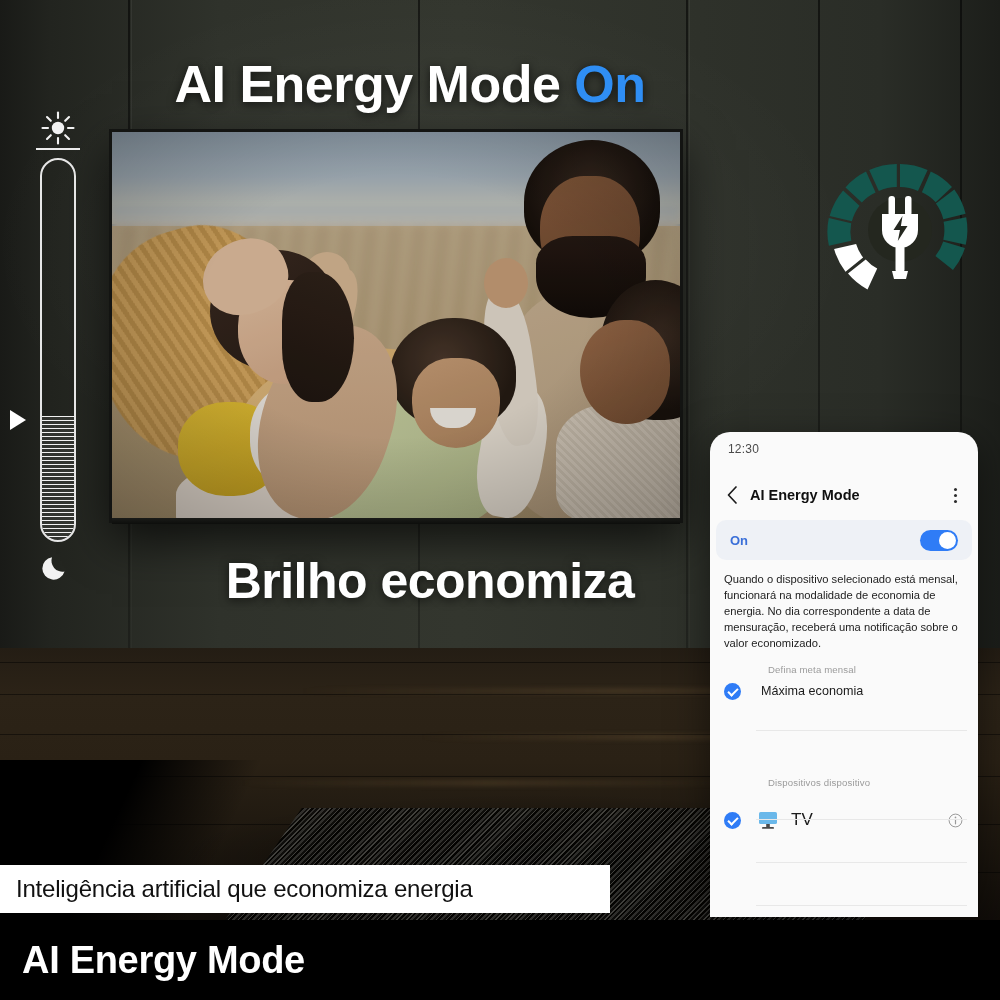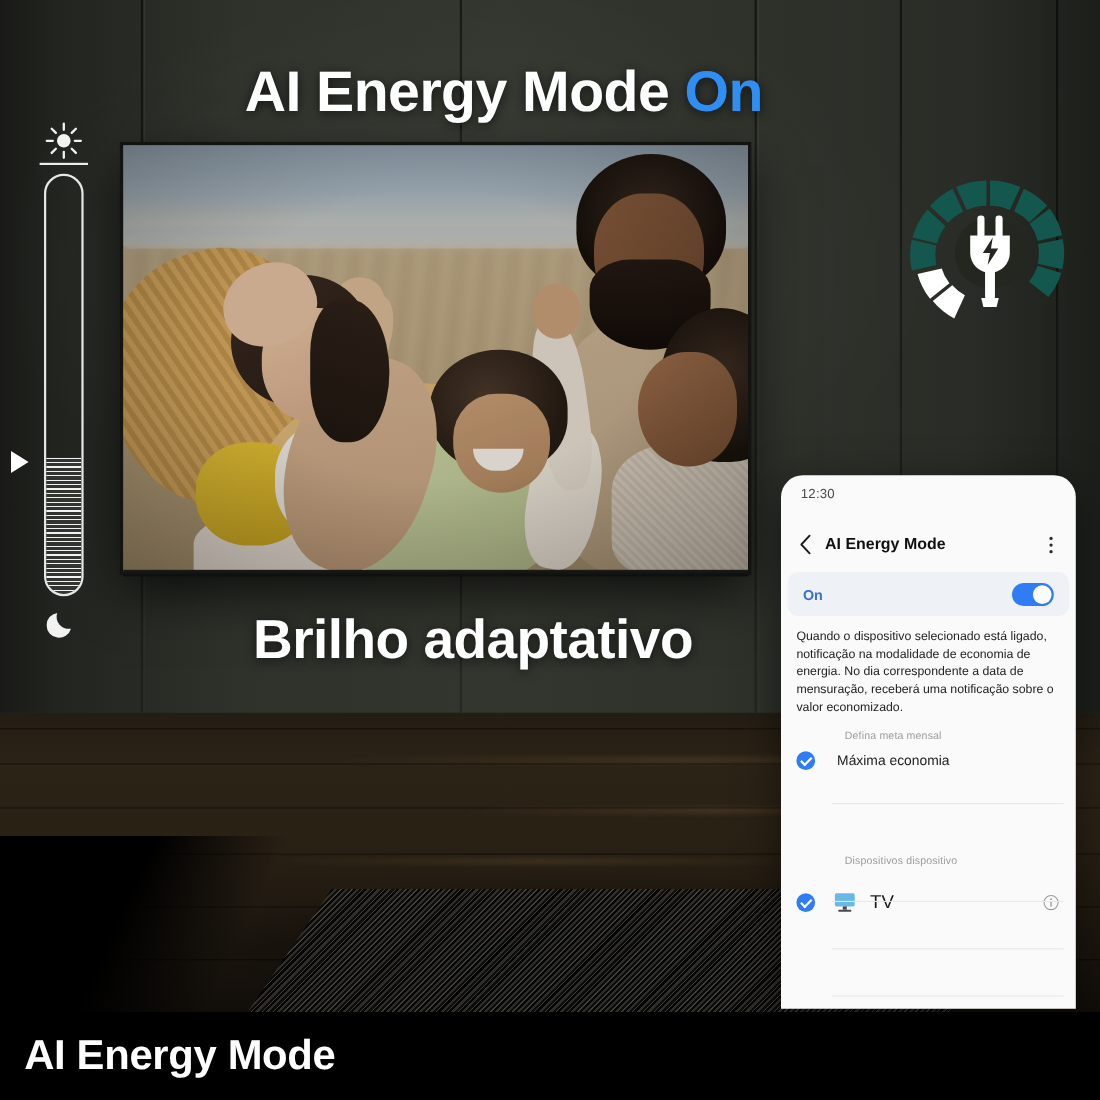--- a/index.html
+++ b/index.html
@@ -114,21 +114,21 @@
       background:linear-gradient(160deg,#9a6a48,#7c5234);}
   .g-body{left:444px;top:272px;width:150px;height:120px;border-radius:36% 30% 22% 26%;
       background:repeating-linear-gradient(45deg,#ded3c3 0 3px,#d2c6b5 3px 6px);}
   .tv-vignette{position:absolute;inset:0;
       background:radial-gradient(ellipse 80% 80% at 50% 45%,rgba(0,0,0,0) 42%,rgba(0,0,0,.30) 100%);}
   .tv-dim{position:absolute;inset:0;background:rgba(20,18,14,.12);}
 
   
   .hero-title{position:absolute;left:0;top:54px;width:820px;text-align:center;
       font-size:52px;font-weight:700;letter-spacing:-0.5px;color:#fff;
-      text-shadow:0 2px 10px rgba(0,0,0,.65);padding-left:48px;}
+      text-shadow:0 2px 10px rgba(0,0,0,.65);}
   .hero-title .on{color:#2f8ef4;}
   .sub-title{position:absolute;left:0;top:552px;width:860px;text-align:center;
       font-size:50px;font-weight:700;letter-spacing:-0.5px;color:#fff;
       text-shadow:0 2px 10px rgba(0,0,0,.6);}
 
   
   .slider-wrap{position:absolute;left:26px;top:110px;width:72px;height:470px;}
   .sun{position:absolute;left:14px;top:0;width:36px;height:36px;}
   .sun-underline{position:absolute;left:10px;top:38px;width:44px;height:2px;background:#ececec;}
   .track{position:absolute;left:14px;top:48px;width:36px;height:384px;
@@ -278,21 +278,21 @@
         <div class="tv-vignette"></div>
       </div>
       <div class="tv-bezel"></div>
     </div>
     <div class="tv-stand"></div>
 
     <div class="hero-title">
       <span>AI Energy Mode</span>
       <span class="on">On</span>
     </div>
-    <div class="sub-title">Brilho adaptativo</div>
+    <div class="sub-title">Brilho economiza</div>
 
     <div class="slider-wrap">
       <svg class="sun" viewBox="0 0 36 36">
         <circle cx="18" cy="18" r="6.2" fill="#f2f2f2"></circle>
         <g stroke="#f2f2f2" stroke-width="2.1" stroke-linecap="round">
           <line x1="18" y1="2.5" x2="18" y2="8"></line>
             <line x1="18" y1="28" x2="18" y2="33.5"></line>
           <line x1="2.5" y1="18" x2="8" y2="18"></line>
             <line x1="28" y1="18" x2="33.5" y2="18"></line>
           <line x1="7" y1="7" x2="10.8" y2="10.8"></line>
@@ -351,21 +351,21 @@
             <i></i>
             <i></i>
           </div>
       </div>
 
       <div class="on-row">
         <div class="on-label">On</div>
         <div class="toggle"></div>
       </div>
 
-      <div class="desc">Quando o dispositivo selecionado está ligado, notificação na modalidade de economia de energia. No dia correspondente a data de mensuração, receberá uma notificação sobre o valor economizado.</div>
+      <div class="desc">Quando o dispositivo selecionado está mensal, funcionará na modalidade de economia de energia. No dia correspondente a data de mensuração, receberá uma notificação sobre o valor economizado.</div>
 
       <div class="sec-label sec-goal">Defina meta mensal</div>
 
       <div class="opt opt-1">
         <div class="radio on"></div>
         <div class="txt">Máxima economia</div>
       </div>
       <div class="divider div-1"></div>
 
 
@@ -385,19 +385,22 @@
           <rect x="6.9" y="6.2" width="1.2" height="5.2" rx=".6" fill="#9a9a9a"></rect>
         </svg>
       </div>
       <div class="divider div-2"></div>
 
       <div class="divider div-3"></div>
 
       <div class="divider div-4"></div>
     </div>
 
+    <div class="caption-bar">
+      <span>Inteligência artificial que economiza energia</span>
+    </div>
   </div>
 
   <div class="footer">
     <span>AI Energy Mode</span>
   </div>
 
 </div>
 
 </body></html>

